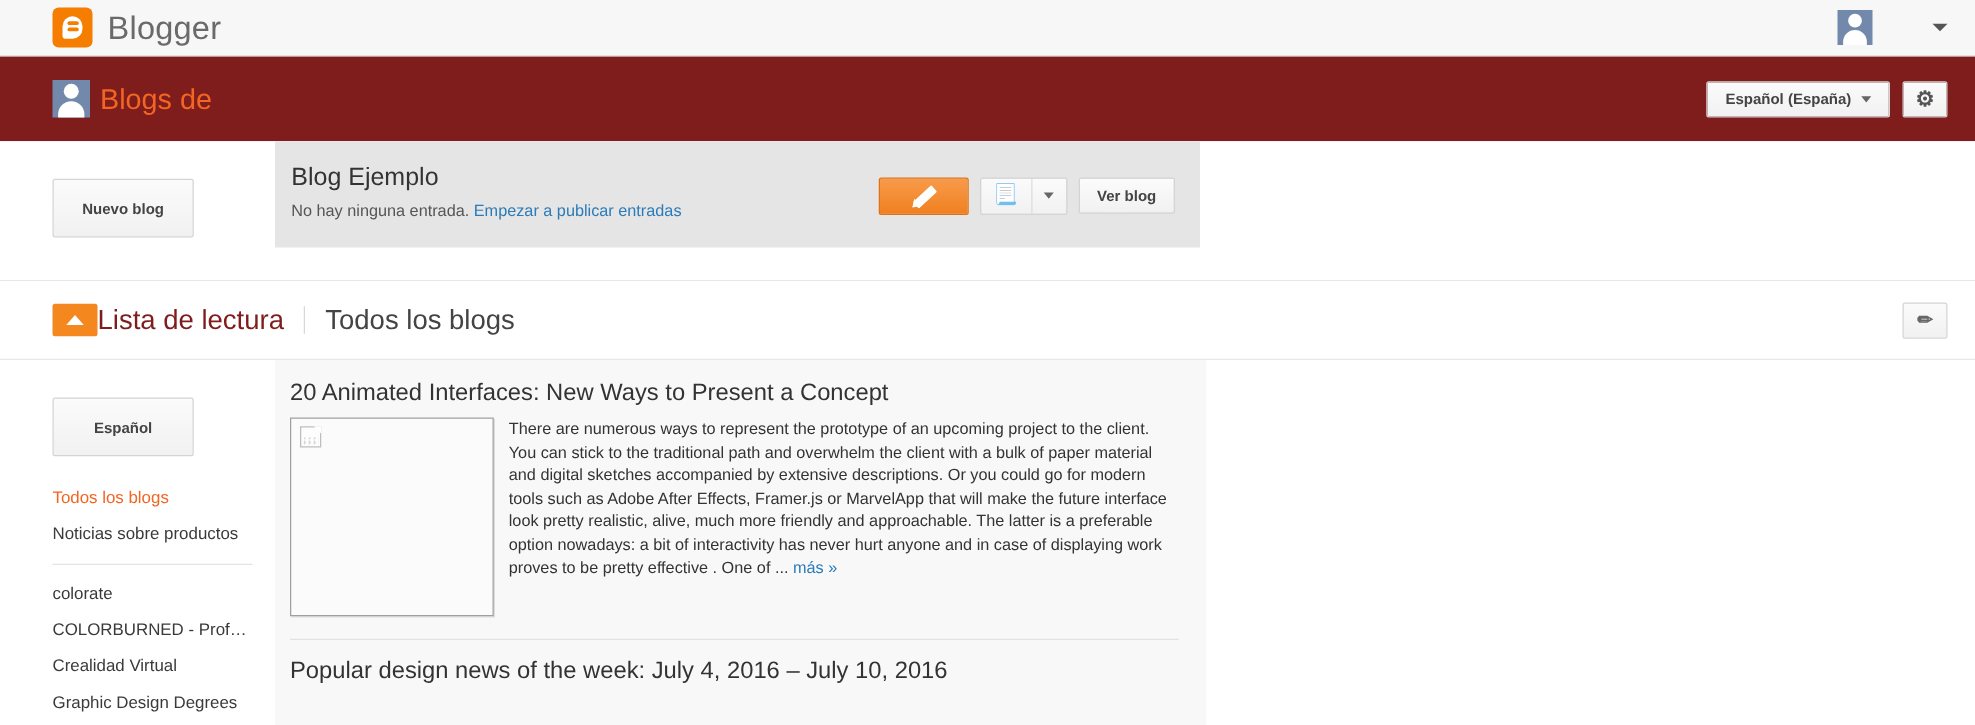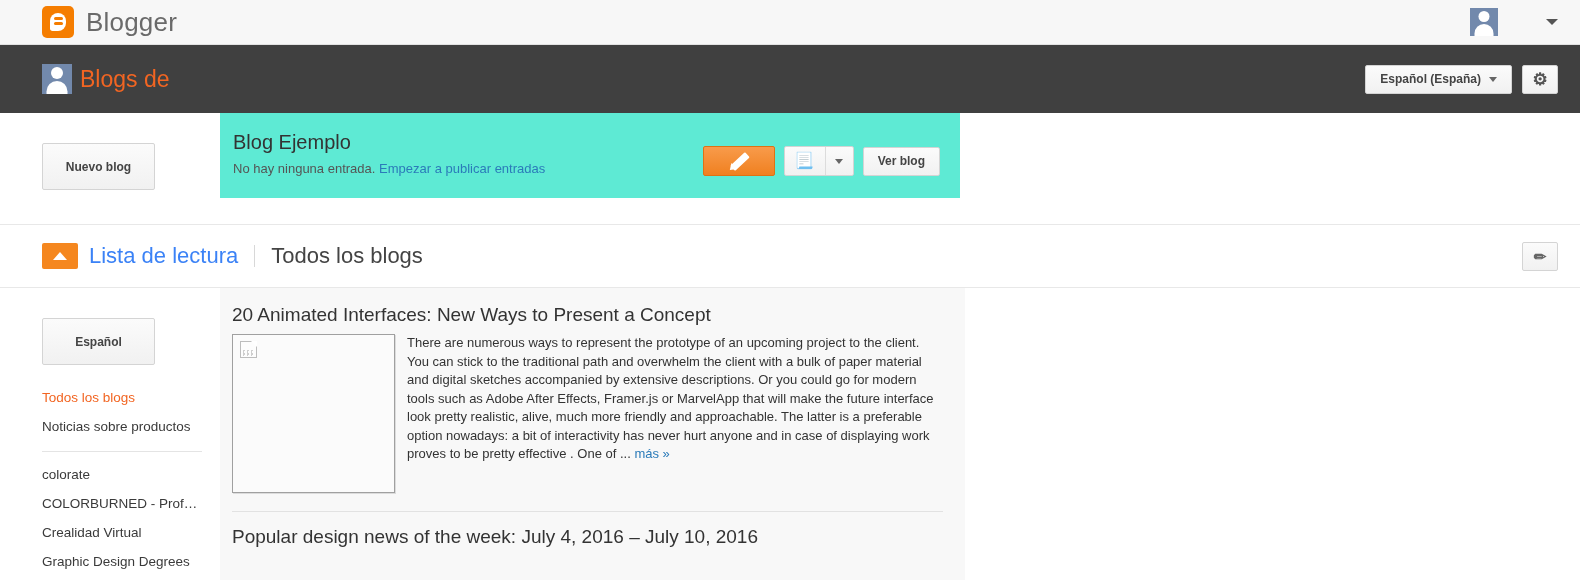--- a/index.html
+++ b/index.html
@@ -82,21 +82,21 @@
     border-right: 6px solid transparent;
     border-top: 6px solid #555;
   }
 
   
   .accountrow {
     height: 68px;
     display: flex;
     align-items: center;
     padding: 0 22px 0 42px;
-    background: #404040;
+    background: #7f1d1d;
   }
   .account-id { display: flex; align-items: center; gap: 8px; }
   .avatar-md {
     width: 30px; height: 30px;
     background: #7289ac;
     position: relative;
     overflow: hidden;
     flex: 0 0 auto;
   }
   .avatar-md::before {
@@ -161,24 +161,24 @@
   }
   .blogsection-left {
     width: 220px;
     flex: 0 0 220px;
     padding-left: 42px;
     padding-top: 18px;
   }
   .btn-wide { min-width: 113px; height: 47px; margin-top: 12px; }
   .blogcard {
     width: 740px;
-    background: #5eead4;
+    background: #e5e5e5;
     padding: 18px 20px 22px 12px;
     display: flex;
-    align-items: flex-end;
+    align-items: center;
   }
   .blogcard-info { flex: 1 1 auto; padding-left: 1px; }
   .blog-title {
     font-size: 20px;
     color: #333;
     font-weight: normal;
     margin-bottom: 7px;
   }
   .blog-sub { font-size: 13px; color: #555; }
   .blog-sub a { color: #2b7bb9; text-decoration: none; }
@@ -227,22 +227,22 @@
     cursor: pointer;
     flex: 0 0 auto;
   }
   .tri-up {
     width: 0; height: 0;
     border-left: 7px solid transparent;
     border-right: 7px solid transparent;
     border-bottom: 8px solid #fff;
   }
   .rl-title {
-    font-size: 22px; color: #3b82f6;
-    margin-left: 11px;
+    font-size: 22px; color: #7f1d1d;
+    margin-left: 0;
   }
   .rl-divider {
     width: 1px; height: 22px; background: #d8d8d8;
     margin: 0 16px;
   }
   .rl-scope { font-size: 22px; color: #444; }
   .readinghdr-right { margin-left: auto; }
   .pencil-gray { font-size: 15px; color: #666; line-height: 1; }
   .pencil-white {
     display: inline-block;

